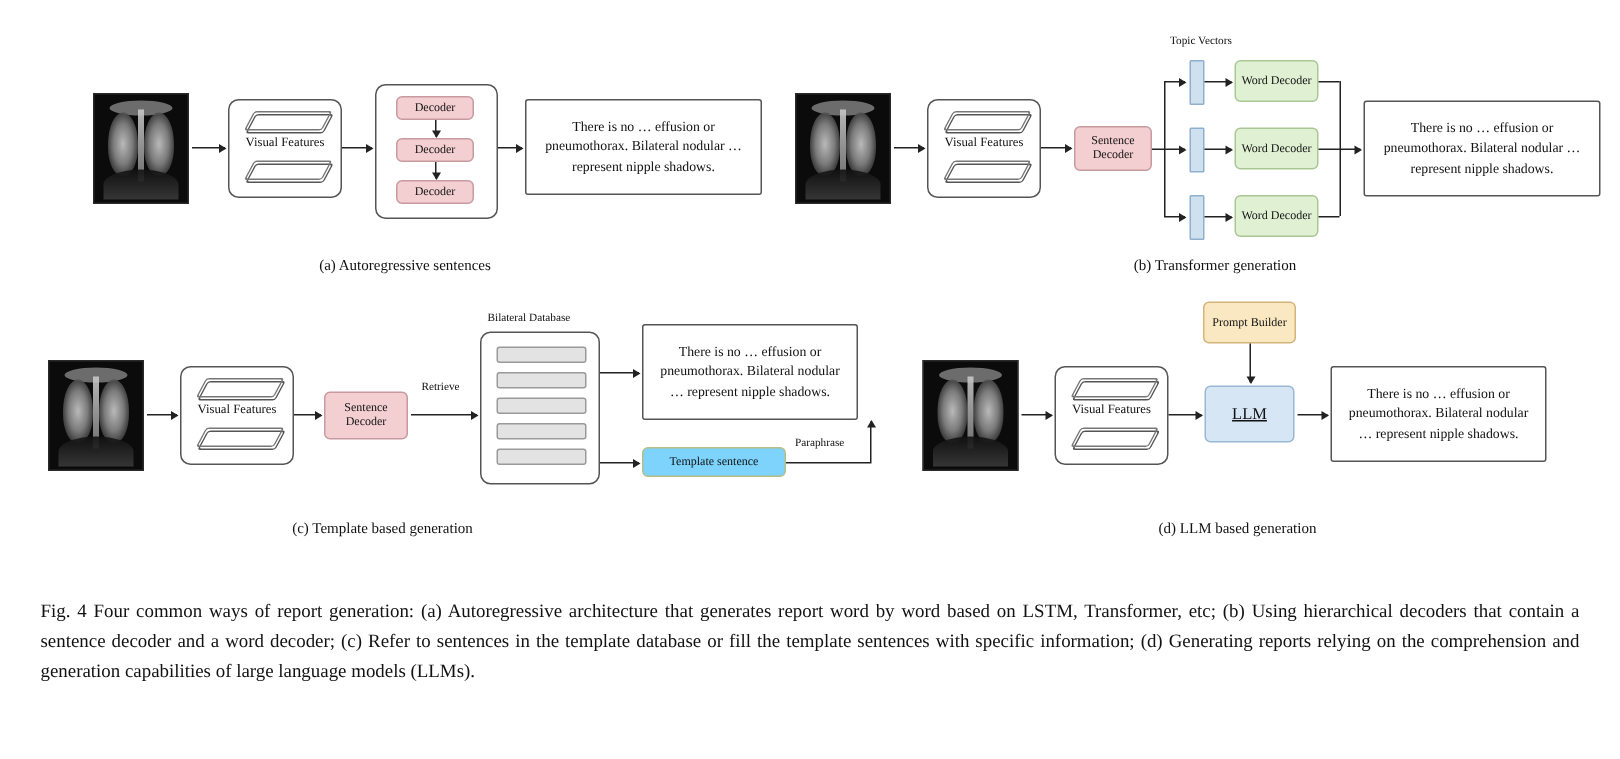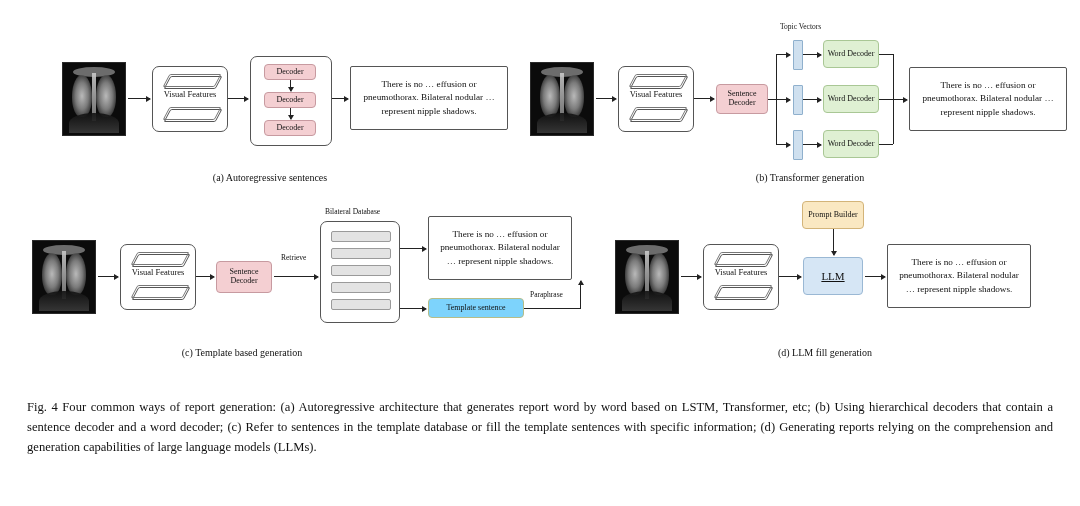--- a/index.html
+++ b/index.html
@@ -333,21 +333,21 @@
 
     <div class="textbox" style="left:428px;top:21px;width:144px;height:64px;">There is no … effusion or pneumothorax. Bilateral nodular … represent nipple shadows.</div>
 
     <div class="arrow" style="left:400px;top:113px;width:26px;"></div>
     <div class="node olive" style="left:428px;top:103px;width:96px;height:20px;">Template sentence</div>
     <div class="smalllbl" style="left:530px;top:95px;">Paraphrase</div>
     <div class="plainline" style="left:524px;top:113px;width:56px;height:1px;"></div>
     <div class="plainline" style="left:580px;top:86px;width:1px;height:28px;"></div>
     <div class="arrow up" style="left:580px;top:86px;width:1px;height:0;background:transparent;"></div>
 
-    <div class="cap" style="left:132px;top:152px;width:220px;">(c) Template based generation</div>
+    <div class="cap" style="left:145px;top:152px;width:220px;">(c) Template based generation</div>
   </div>
 
   <div class="panel" style="left:540px;top:195px;width:540px;height:185px;">
 
     <div class="xray" style="left:75px;top:45px;width:62px;height:72px;">
       <div class="collar" style="left:10px;top:4px;width:42px;height:10px;"></div>
       <div class="lung-r" style="left:9px;top:12px;width:20px;height:42px;"></div>
       <div class="lung-l" style="left:33px;top:12px;width:20px;height:42px;"></div>
       <div class="spine" style="left:29px;top:10px;width:4px;height:48px;"></div>
       <div class="diaph" style="left:6px;top:50px;width:50px;height:20px;"></div>
@@ -365,21 +365,21 @@
 
     <div class="node yellow" style="left:262px;top:6px;width:62px;height:28px;">Prompt Builder</div>
     <div class="arrow down" style="left:293px;top:34px;height:26px;"></div>
 
     <div class="node blue" style="left:263px;top:62px;width:60px;height:38px;font-size:11px;">LLM</div>
 
     <div class="arrow" style="left:325px;top:81px;width:20px;"></div>
 
     <div class="textbox" style="left:347px;top:49px;width:144px;height:64px;">There is no … effusion or pneumothorax. Bilateral nodular … represent nipple shadows.</div>
 
-    <div class="cap" style="left:185px;top:152px;width:200px;">(d) LLM fill generation</div>
+    <div class="cap" style="left:185px;top:152px;width:200px;">(d) LLM based generation</div>
   </div>
 
 </div>
 
 <div class="caption">
   <b>Fig. 4</b>
   <span>Four common ways of report generation: (a) Autoregressive architecture that generates report word by word based on LSTM, Transformer, etc; (b) Using hierarchical decoders that contain a sentence decoder and a word decoder; (c) Refer to sentences in the template database or fill the template sentences with specific information; (d) Generating reports relying on the comprehension and generation capabilities of large language models (LLMs).</span>
 </div>
 
 </body></html>

